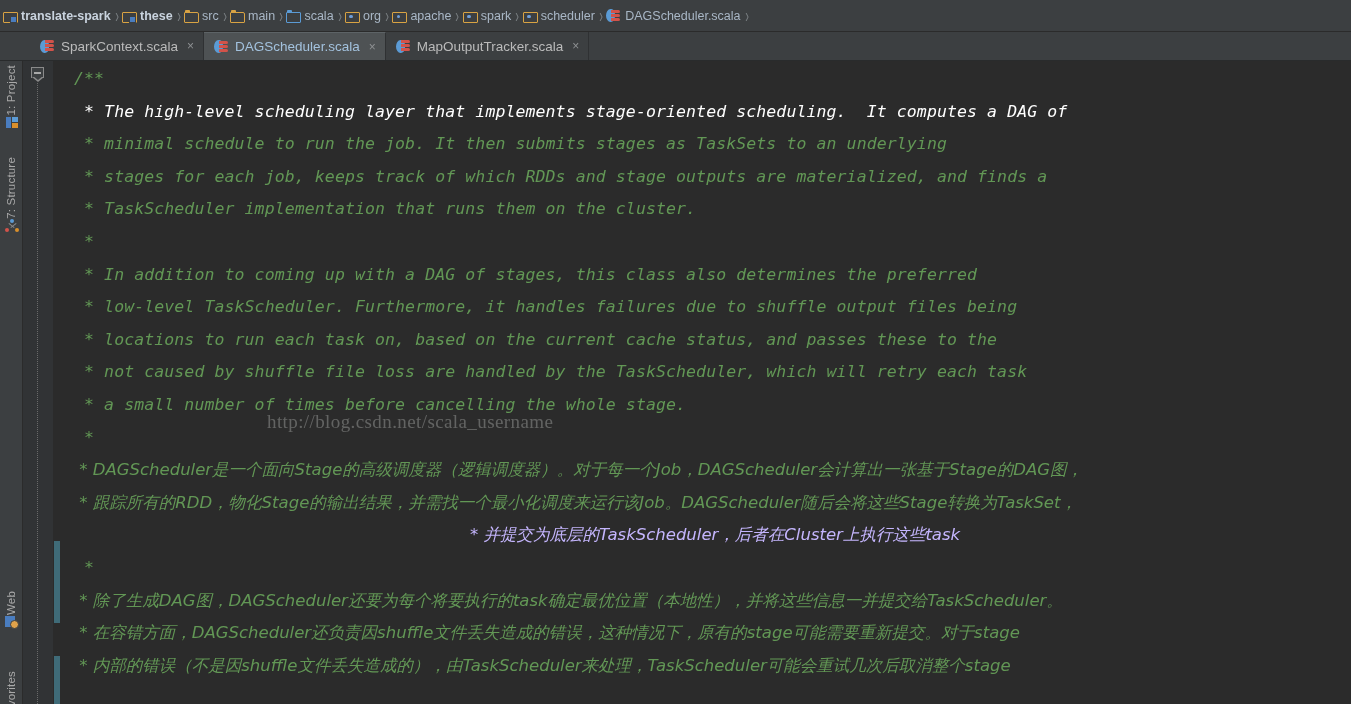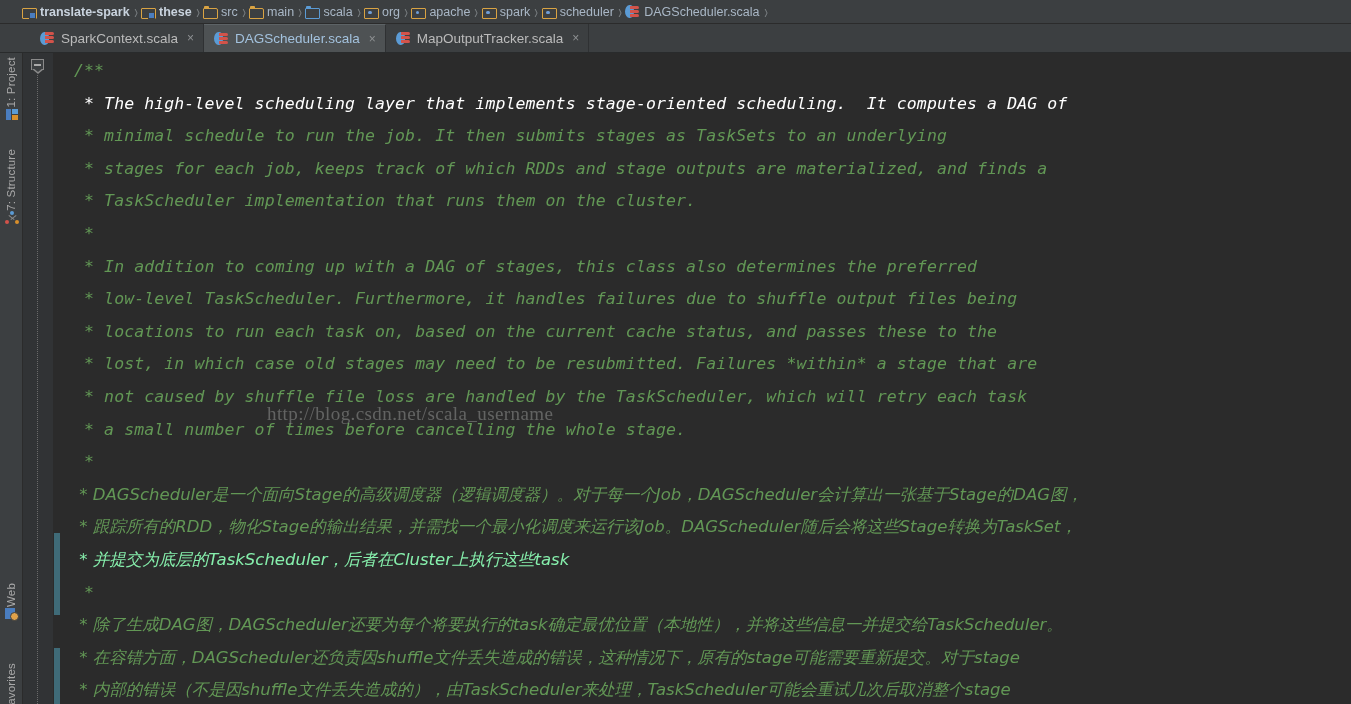--- a/index.html
+++ b/index.html
@@ -16,27 +16,27 @@
     position: relative;
     width: 1351px;
     height: 704px;
     display: flex;
     flex-direction: column;
     background: #2b2b2b;
   }
 
   
   .breadcrumb-bar {
-    height: 24px;
+    height: 32px;
     min-height: 22px;
     background: #3c3f41;
     border-bottom: 1px solid #2b2b2b;
     display: flex;
     align-items: center;
-    padding-left: 20px;
+    padding-left: 1px;
     overflow: hidden;
     white-space: nowrap;
   }
   .crumb {
     display: inline-flex;
     align-items: center;
     height: 22px;
     padding: 0 3px 0 2px;
     font-size: 12.5px;
     color: #a9b7c6;
@@ -513,27 +513,26 @@
 
       <div class="code-line" style="color: rgb(98, 151, 85);">/**</div>
           <div class="code-line" style="color: #ffffff;"> * The high-level scheduling layer that implements stage-oriented scheduling.  It computes a DAG of</div>
           <div class="code-line" style="color: rgb(98, 151, 85);"> * minimal schedule to run the job. It then submits stages as TaskSets to an underlying</div>
           <div class="code-line" style="color: rgb(98, 151, 85);"> * stages for each job, keeps track of which RDDs and stage outputs are materialized, and finds a</div>
           <div class="code-line" style="color: rgb(98, 151, 85);"> * TaskScheduler implementation that runs them on the cluster.</div>
           <div class="code-line" style="color: rgb(98, 151, 85);"> *</div>
           <div class="code-line" style="color: rgb(98, 151, 85);"> * In addition to coming up with a DAG of stages, this class also determines the preferred</div>
           <div class="code-line" style="color: rgb(98, 151, 85);"> * low-level TaskScheduler. Furthermore, it handles failures due to shuffle output files being</div>
           <div class="code-line" style="color: rgb(98, 151, 85);"> * locations to run each task on, based on the current cache status, and passes these to the</div>
-          <div class="code-line" style="color: rgb(98, 151, 85);"> * lost, in which case old stages may need to be resubmitted. Failures *within* a stage that are</div>
           <div class="code-line" style="color: rgb(98, 151, 85);"> * not caused by shuffle file loss are handled by the TaskScheduler, which will retry each task</div>
           <div class="code-line" style="color: rgb(98, 151, 85);"> * a small number of times before cancelling the whole stage.</div>
           <div class="code-line" style="color: rgb(98, 151, 85);"> *</div>
           <div class="code-line cn" style="color: rgb(98, 151, 85);"> * DAGScheduler是一个面向Stage的高级调度器（逻辑调度器）。对于每一个Job，DAGScheduler会计算出一张基于Stage的DAG图，</div>
           <div class="code-line cn" style="color: rgb(98, 151, 85);"> * 跟踪所有的RDD，物化Stage的输出结果，并需找一个最小化调度来运行该Job。DAGScheduler随后会将这些Stage转换为TaskSet，</div>
-          <div class="code-line cn" style="color: #86efac;"> * 并提交为底层的TaskScheduler，后者在Cluster上执行这些task</div>
+          <div class="code-line cn" style="color: #c4b5fd; text-align: center;"> * 并提交为底层的TaskScheduler，后者在Cluster上执行这些task</div>
           <div class="code-line" style="color: rgb(98, 151, 85);"> *</div>
           <div class="code-line cn" style="color: rgb(98, 151, 85);"> * 除了生成DAG图，DAGScheduler还要为每个将要执行的task确定最优位置（本地性），并将这些信息一并提交给TaskScheduler。</div>
           <div class="code-line cn" style="color: rgb(98, 151, 85);"> * 在容错方面，DAGScheduler还负责因shuffle文件丢失造成的错误，这种情况下，原有的stage可能需要重新提交。对于stage</div>
           <div class="code-line cn" style="color: rgb(98, 151, 85);"> * 内部的错误（不是因shuffle文件丢失造成的），由TaskScheduler来处理，TaskScheduler可能会重试几次后取消整个stage</div>
           <div class="watermark" style="z-index: 5;">http://blog.csdn.net/scala_username</div>
         </div>
 
     </div>
   </div>
 </div>

